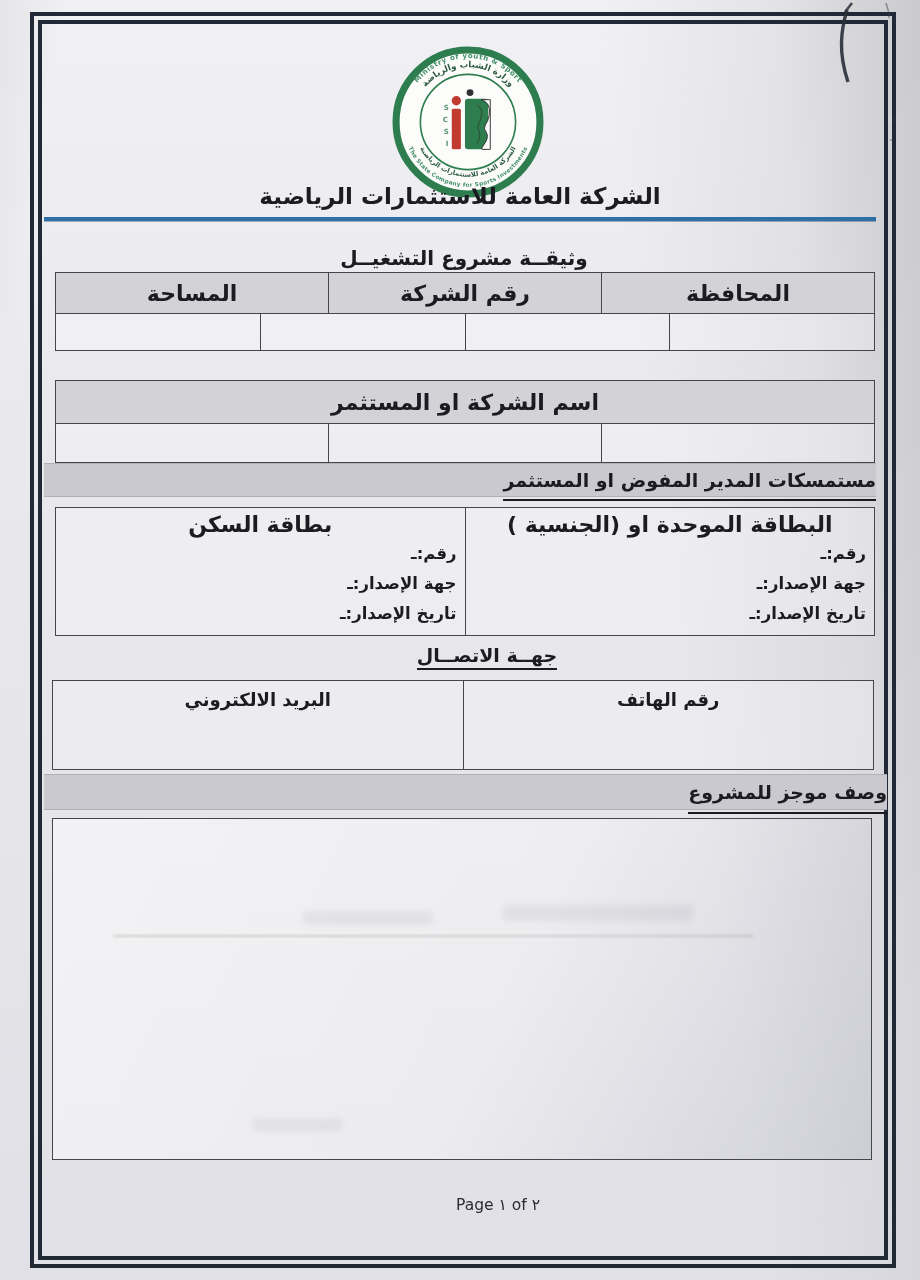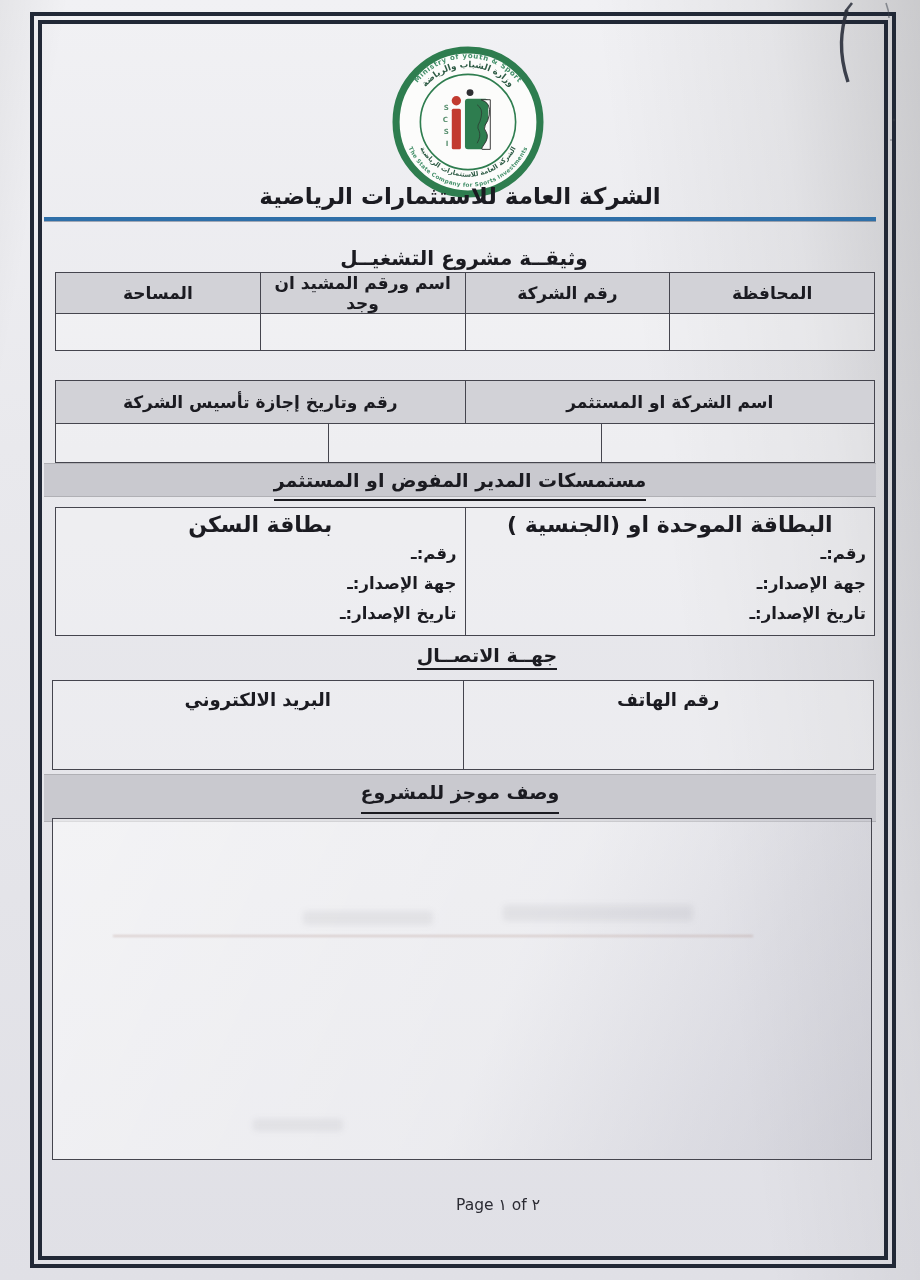--- a/index.html
+++ b/index.html
@@ -23,24 +23,24 @@
   
   .logo-wrap{position:absolute;left:392px;top:46px;width:152px;height:152px;}
   .doc-title{position:absolute;left:0;top:183px;width:100%;text-align:center;font-size:23px;letter-spacing:0;}
   .blue-rule{position:absolute;left:44px;top:217px;width:832px;height:4px;background:#2f6fa8;box-shadow:0 1px 0 rgba(20,40,70,.35);}
   .doc-subtitle{position:absolute;left:4px;top:230px;width:100%;text-align:center;font-size:20px;margin-top:16px;}
   .u{display:inline-block;padding-bottom:2px;border-bottom:2.2px solid #1b1b21;}
   
   .tbl{position:absolute;border:1.6px solid #45454e;background:rgba(255,255,255,0.25);direction:rtl;}
   .row{display:flex;direction:rtl;}
   .hrow{background:#d2d2d7;border-bottom:1.4px solid #45454e;}
-  .cell{flex:1;text-align:center;font-size:17px;display:flex;align-items:center;justify-content:center;}
+  .cell{flex:1;text-align:center;font-size:22px;display:flex;align-items:center;justify-content:center;}
   .cell:not(:first-child){border-inline-start:1.4px solid #45454e;}
   
-  .band{position:absolute;left:44px;width:832px;background:#c9c9cf;text-align:center;
+  .band{position:absolute;left:44px;width:832px;background:#c9c9cf;text-align:right;
         box-shadow:inset 0 1px 0 rgba(0,0,0,.12), inset 0 -1px 0 rgba(0,0,0,.12);}
   .band .u, .plain-head .u{font-size:19px;}
   .plain-head{position:absolute;left:0;width:100%;text-align:center;margin-left:27px;}
   
   .doc-col{flex:1;direction:rtl;padding:4px 8px 6px 8px;}
   .doc-col:not(:first-child){border-inline-start:1.4px solid #45454e;}
   .doc-col .col-title{text-align:center;font-size:22px;margin-bottom:2px;}
   .doc-col .field{text-align:right;font-size:16.5px;line-height:30px;}
   
   .top-label{align-items:flex-start;padding-top:8px;}
@@ -113,35 +113,33 @@
   <div class="doc-title ink" dir="rtl">الشركة العامة للاستثمارات الرياضية</div>
   <div class="blue-rule"></div>
   <div class="doc-subtitle ink" dir="rtl">
     <span class="u">وثيقــة مشروع التشغيــل</span>
   </div>
 
   <div class="tbl" style="left:55px;top:272px;width:818px;">
     <div class="row hrow" style="height:40px;">
       <div class="cell ink">المحافظة</div>
       <div class="cell ink">رقم الشركة</div>
-      <div class="cell ink">اسم ورقم المشيد ان وجد</div>
       <div class="cell ink">المساحة</div>
     </div>
     <div class="row" style="height:36px;">
       <div class="cell"></div>
       <div class="cell"></div>
       <div class="cell"></div>
       <div class="cell"></div>
     </div>
   </div>
 
   <div class="tbl" style="left:55px;top:380px;width:818px;">
     <div class="row hrow" style="height:42px;">
       <div class="cell ink">اسم الشركة او المستثمر</div>
-      <div class="cell ink">رقم وتاريخ إجازة تأسيس الشركة</div>
     </div>
     <div class="row" style="height:38px;">
       <div class="cell"></div>
       <div class="cell"></div>
       <div class="cell"></div>
     </div>
   </div>
 
   <div class="band" style="top:463px;height:34px;line-height:34px;" dir="rtl">
     <span class="u ink">مستمسكات المدير المفوض او المستثمر</span>
@@ -168,21 +166,21 @@
     <span class="u ink">جهــة الاتصــال</span>
   </div>
 
   <div class="tbl" style="left:52px;top:680px;width:820px;">
     <div class="row" style="height:88px;">
       <div class="cell top-label ink" style="font-size:18px;">رقم الهاتف</div>
       <div class="cell top-label ink" style="font-size:18px;">البريد الالكتروني</div>
     </div>
   </div>
 
-  <div class="band" style="top:774px;height:48px;line-height:36px;" dir="rtl">
+  <div class="band" style="top:774px;height:36px;line-height:36px;padding-left:11px;" dir="rtl">
     <span class="u ink">وصف موجز للمشروع</span>
   </div>
 
   <div class="desc-box">
     <div class="ghost-line"></div>
     <div class="ghost-blob" style="left:250px;top:92px;width:130px;height:14px;"></div>
     <div class="ghost-blob" style="left:450px;top:86px;width:190px;height:16px;"></div>
     <div class="ghost-blob" style="left:200px;top:300px;width:90px;height:12px;"></div>
   </div>
 

